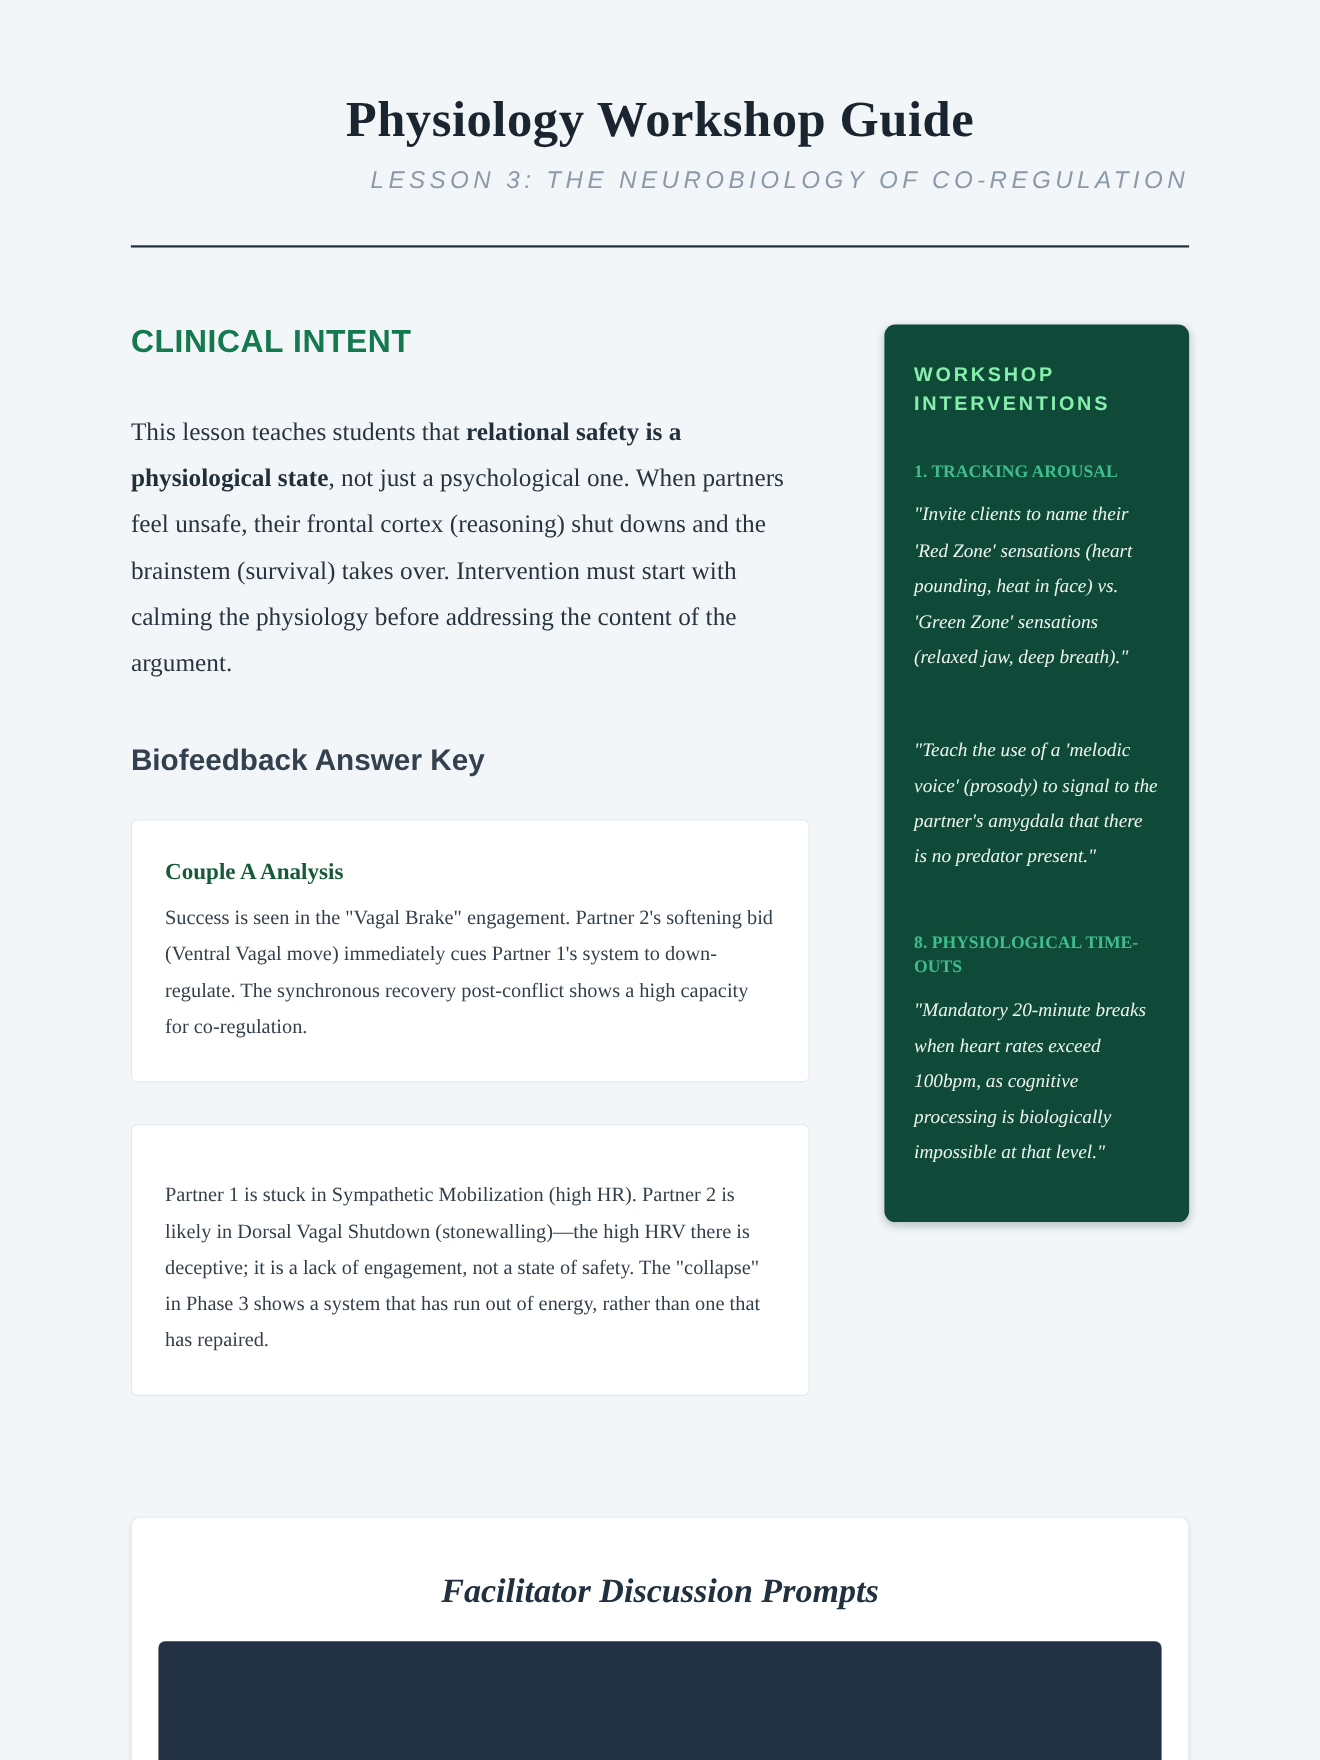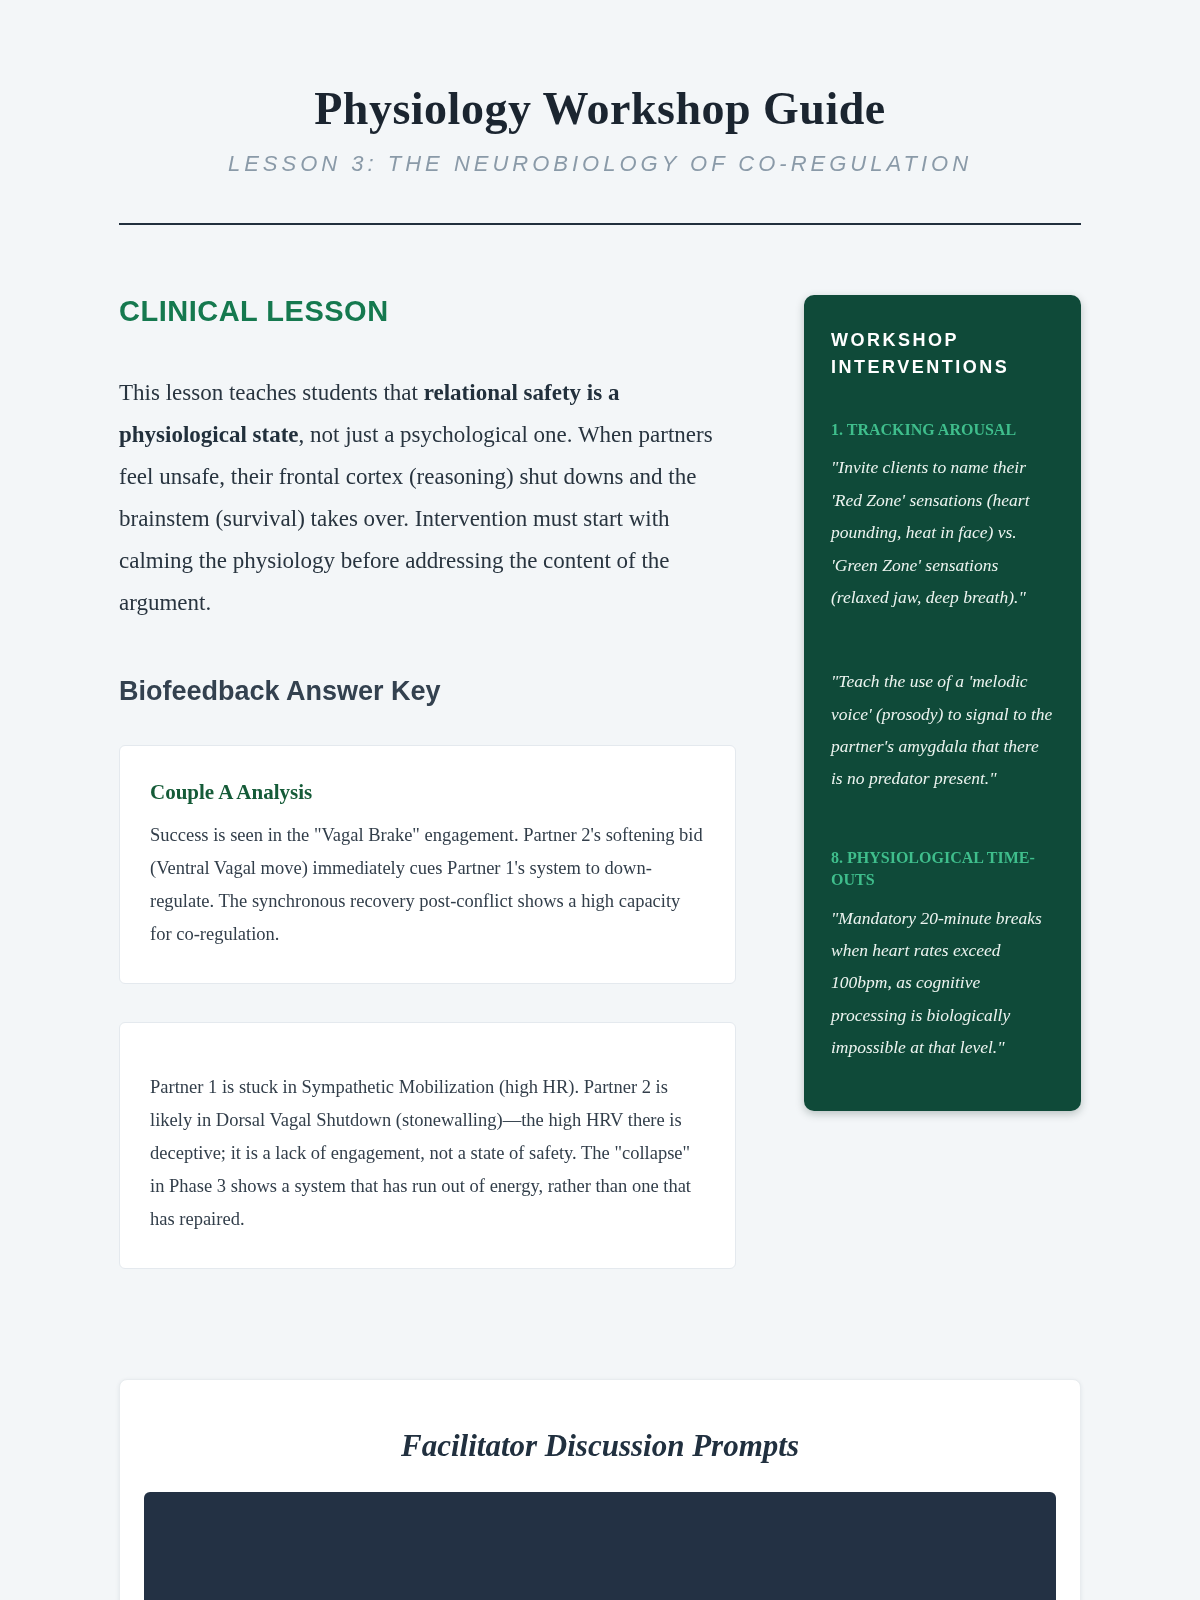--- a/index.html
+++ b/index.html
@@ -26,20 +26,21 @@
     color: #1b2530;
     letter-spacing: 0.5px;
   }
   .doc-subtitle {
     margin-top: 16px;
     font-family: "Liberation Sans", sans-serif;
     font-style: italic;
     font-size: 22px;
     letter-spacing: 4px;
     color: #8a9aa8;
+    text-align: right;
   }
   .header-rule {
     border: none;
     border-top: 2px solid #212f3d;
     margin-top: 46px;
   }
 
   
   .columns {
     display: flex;
@@ -101,21 +102,21 @@
     border-radius: 10px;
     padding: 32px 27px 48px 27px;
     box-shadow: 0 3px 8px rgba(10, 40, 30, 0.25);
   }
   .sidebar-heading {
     font-family: "Liberation Sans", sans-serif;
     font-weight: 700;
     font-size: 18px;
     letter-spacing: 2.5px;
     line-height: 1.5;
-    color: #ffffff;
+    color: #86efac;
   }
   .sidebar-item { margin-top: 52px; }
   .sidebar-item:first-of-type { margin-top: 38px; }
   .sidebar-item-title {
     font-family: "Liberation Serif", "DejaVu Serif", serif;
     font-weight: 700;
     font-size: 16px;
     line-height: 1.4;
     color: #3fbe8c;
   }
@@ -158,21 +159,21 @@
 
   <header class="doc-header">
     <h1 class="doc-title">Physiology Workshop Guide</h1>
     <div class="doc-subtitle">LESSON 3: THE NEUROBIOLOGY OF CO-REGULATION</div>
     <hr class="header-rule">
   </header>
 
   <div class="columns">
 
     <main class="left-col">
-      <h2 class="clinical-heading">CLINICAL LESSON</h2>
+      <h2 class="clinical-heading">CLINICAL INTENT</h2>
 
       <p class="intro"><span>This lesson teaches students that </span><strong>relational safety is a physiological state</strong><span>, not just a psychological one. When partners feel unsafe, their frontal cortex (reasoning) shut downs and the brainstem (survival) takes over. Intervention must start with calming the physiology before addressing the content of the argument.</span></p>
 
       <h3 class="answer-key-heading">Biofeedback Answer Key</h3>
 
       <section class="card">
         <h4 class="card-title green">Couple A Analysis</h4>
         <p class="card-body">Success is seen in the "Vagal Brake" engagement. Partner 2's softening bid (Ventral Vagal move) immediately cues Partner 1's system to down-regulate. The synchronous recovery post-conflict shows a high capacity for co-regulation.</p>
       </section>
 

